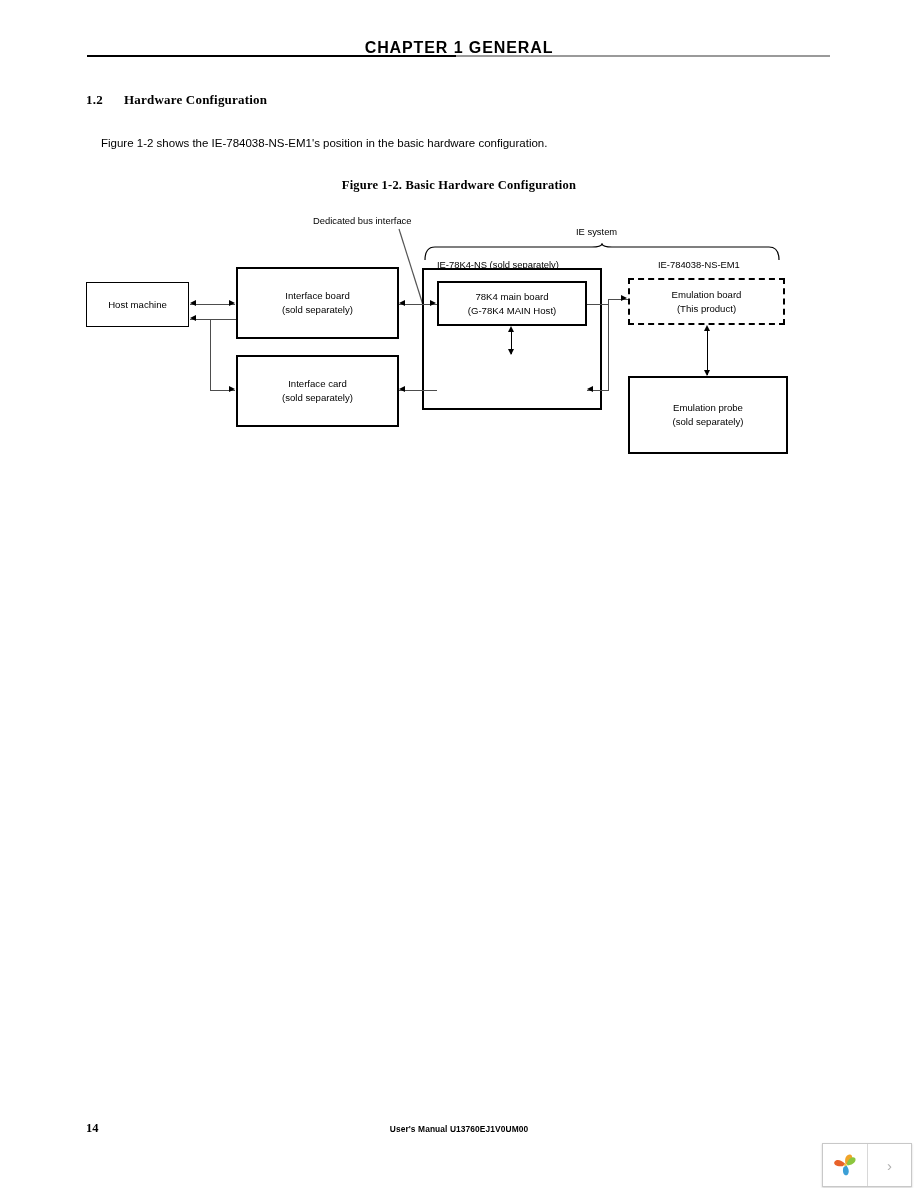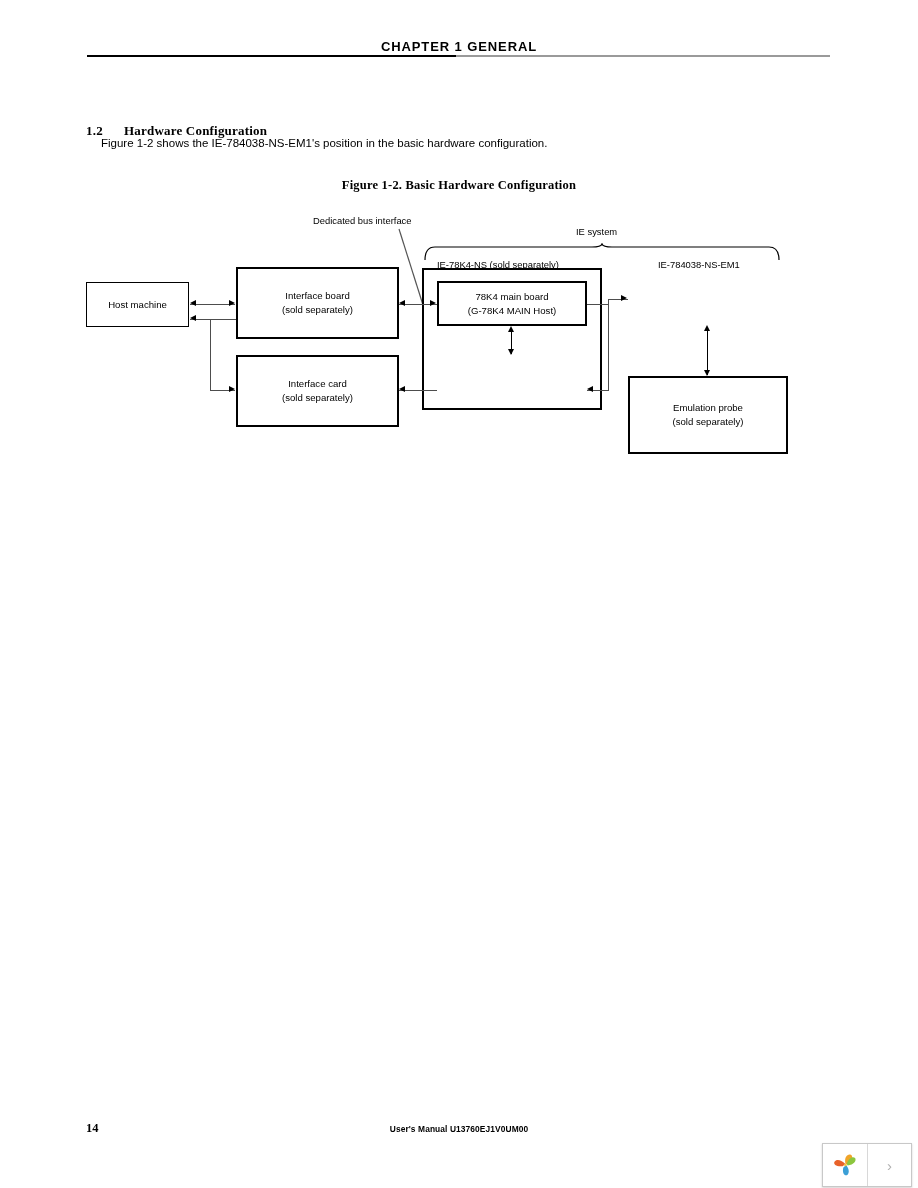--- a/index.html
+++ b/index.html
@@ -24,21 +24,21 @@
     top: 0;
     width: 918px;
     height: 70px;
   }
   #header-title {
     position: absolute;
     left: 0;
     top: 39px;
     width: 918px;
     text-align: center;
-    font-size: 13px;
+    font-size: 16px;
     font-weight: bold;
     letter-spacing: 0.9px;
     font-family: "Liberation Sans", sans-serif;
   }
   #header-rule-dark {
     position: absolute;
     left: 87px;
     top: 55px;
     width: 369px;
     height: 2px;
@@ -60,21 +60,20 @@
     top: 92px;
     font-size: 13px;
     font-weight: bold;
     font-family: "Liberation Serif", serif;
     letter-spacing: 0.2px;
     white-space: nowrap;
   }
   #section-heading .num {
     display: inline-block;
     width: 38px;
-    margin-top: 31px;
   }
   #intro-paragraph {
     position: absolute;
     left: 101px;
     top: 137px;
     font-size: 11.5px;
     font-family: "Liberation Sans", sans-serif;
     white-space: nowrap;
   }
 
@@ -243,20 +242,24 @@
   </div>
 
   <div class="dbox bd-thick" style="left:422px; top:68px; width:180px; height:142px;"></div>
 
   <div class="dbox bd-thick" style="left:437px; top:81px; width:150px; height:45px;">
     <span class="l1">78K4 main board</span>
     <span class="l2">(G-78K4 MAIN Host)</span>
   </div>
 
 
+  <div class="dbox bd-dash" style="left:628px; top:78px; width:157px; height:47px;">
+    <span class="l1">Emulation board</span>
+    <span class="l2">(This product)</span>
+  </div>
 
   <div class="dbox bd-thick" style="left:628px; top:176px; width:160px; height:78px;">
     <span class="l1">Emulation probe</span>
     <span class="l2">(sold separately)</span>
   </div>
 
   <div class="ln ln-h" style="left:190px; top:103.5px; width:45px;"></div>
   <div class="ah ah-l" style="left:190px; top:100.4px;"></div>
   <div class="ah ah-r" style="left:229px; top:100.4px;"></div>
 

